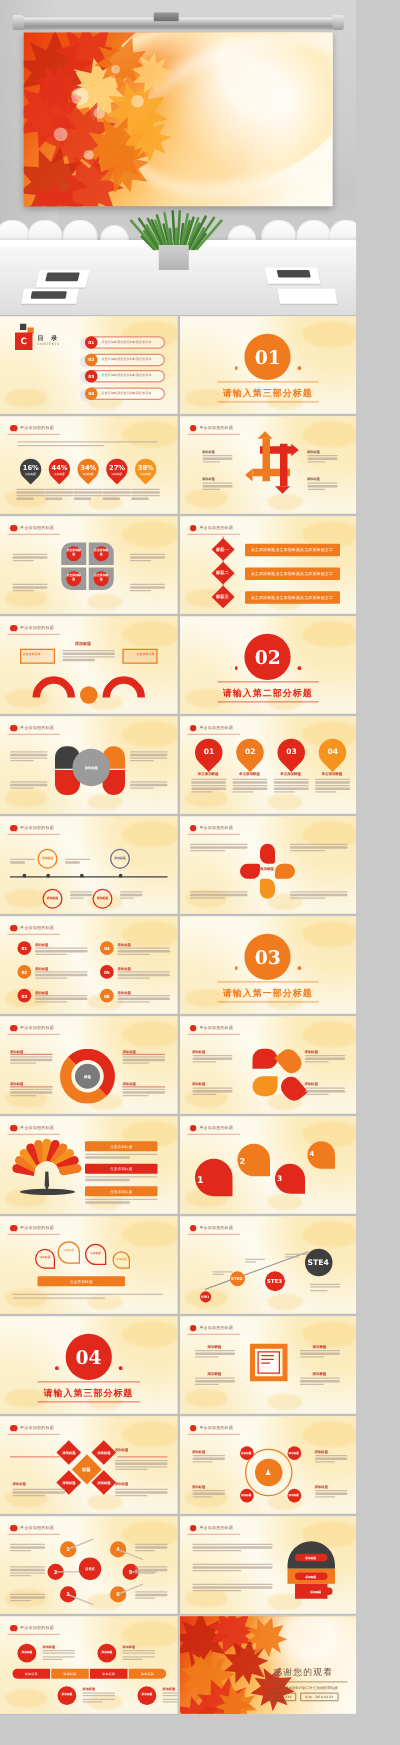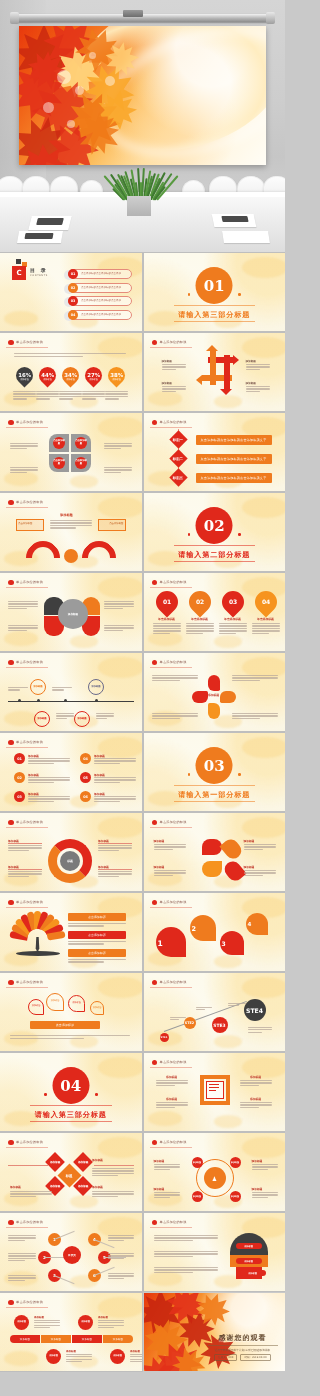--- a/index.html
+++ b/index.html
@@ -110,21 +110,21 @@
   .diamond{position:absolute;transform:rotate(45deg);display:flex;align-items:center;justify-content:center;}
   .diamond span{transform:rotate(-45deg);color:#fff;font-size:3.4px;font-weight:bold;}
   .tlabel{position:absolute;font-size:3.1px;color:#7d5a4e;font-weight:bold;white-space:nowrap;}
   .ttiny{position:absolute;font-size:2.7px;color:#9b8a7c;white-space:nowrap;}
   
   .thanks{position:relative;width:141.5px;height:78px;overflow:hidden;
      background:
        radial-gradient(circle at 74% 20%, rgba(255,255,255,.8) 0 14%, rgba(255,255,255,0) 40%),
        linear-gradient(120deg,#e4350f 0%,#ef6415 16%,#f6912f 32%,#fcc05f 50%,#ffe3ab 68%,#fff7e4 86%,#fffdf8 100%);}
   .thanks .tt{position:absolute;left:62px;top:40px;width:74px;text-align:center;}
-  .thanks .tt .a{font-size:7px;font-weight:bold;color:#6b4f33;letter-spacing:1px;
+  .thanks .tt .a{font-size:7px;font-weight:normal;color:#6b4f33;letter-spacing:1px;
       text-shadow:0 1px 1px rgba(255,255,255,.7);}
   .thanks .tt .rl{height:.8px;background:rgba(120,95,60,.5);margin:2px 2px;}
   .thanks .tt .b{font-size:2.7px;color:#70583f;white-space:nowrap;}
   .thanks .tt .btns{display:flex;gap:3px;justify-content:center;margin-top:2.5px;}
   .thanks .tt .btn{font-size:2.5px;color:#6b523a;border:.6px solid rgba(110,85,55,.55);
       border-radius:1px;padding:1px 3px;white-space:nowrap;}
   .fade-bottom{position:absolute;left:0;top:1386px;width:285px;height:10px;background:#c9c9c9;}
 </style>
 </head>
 <body>

